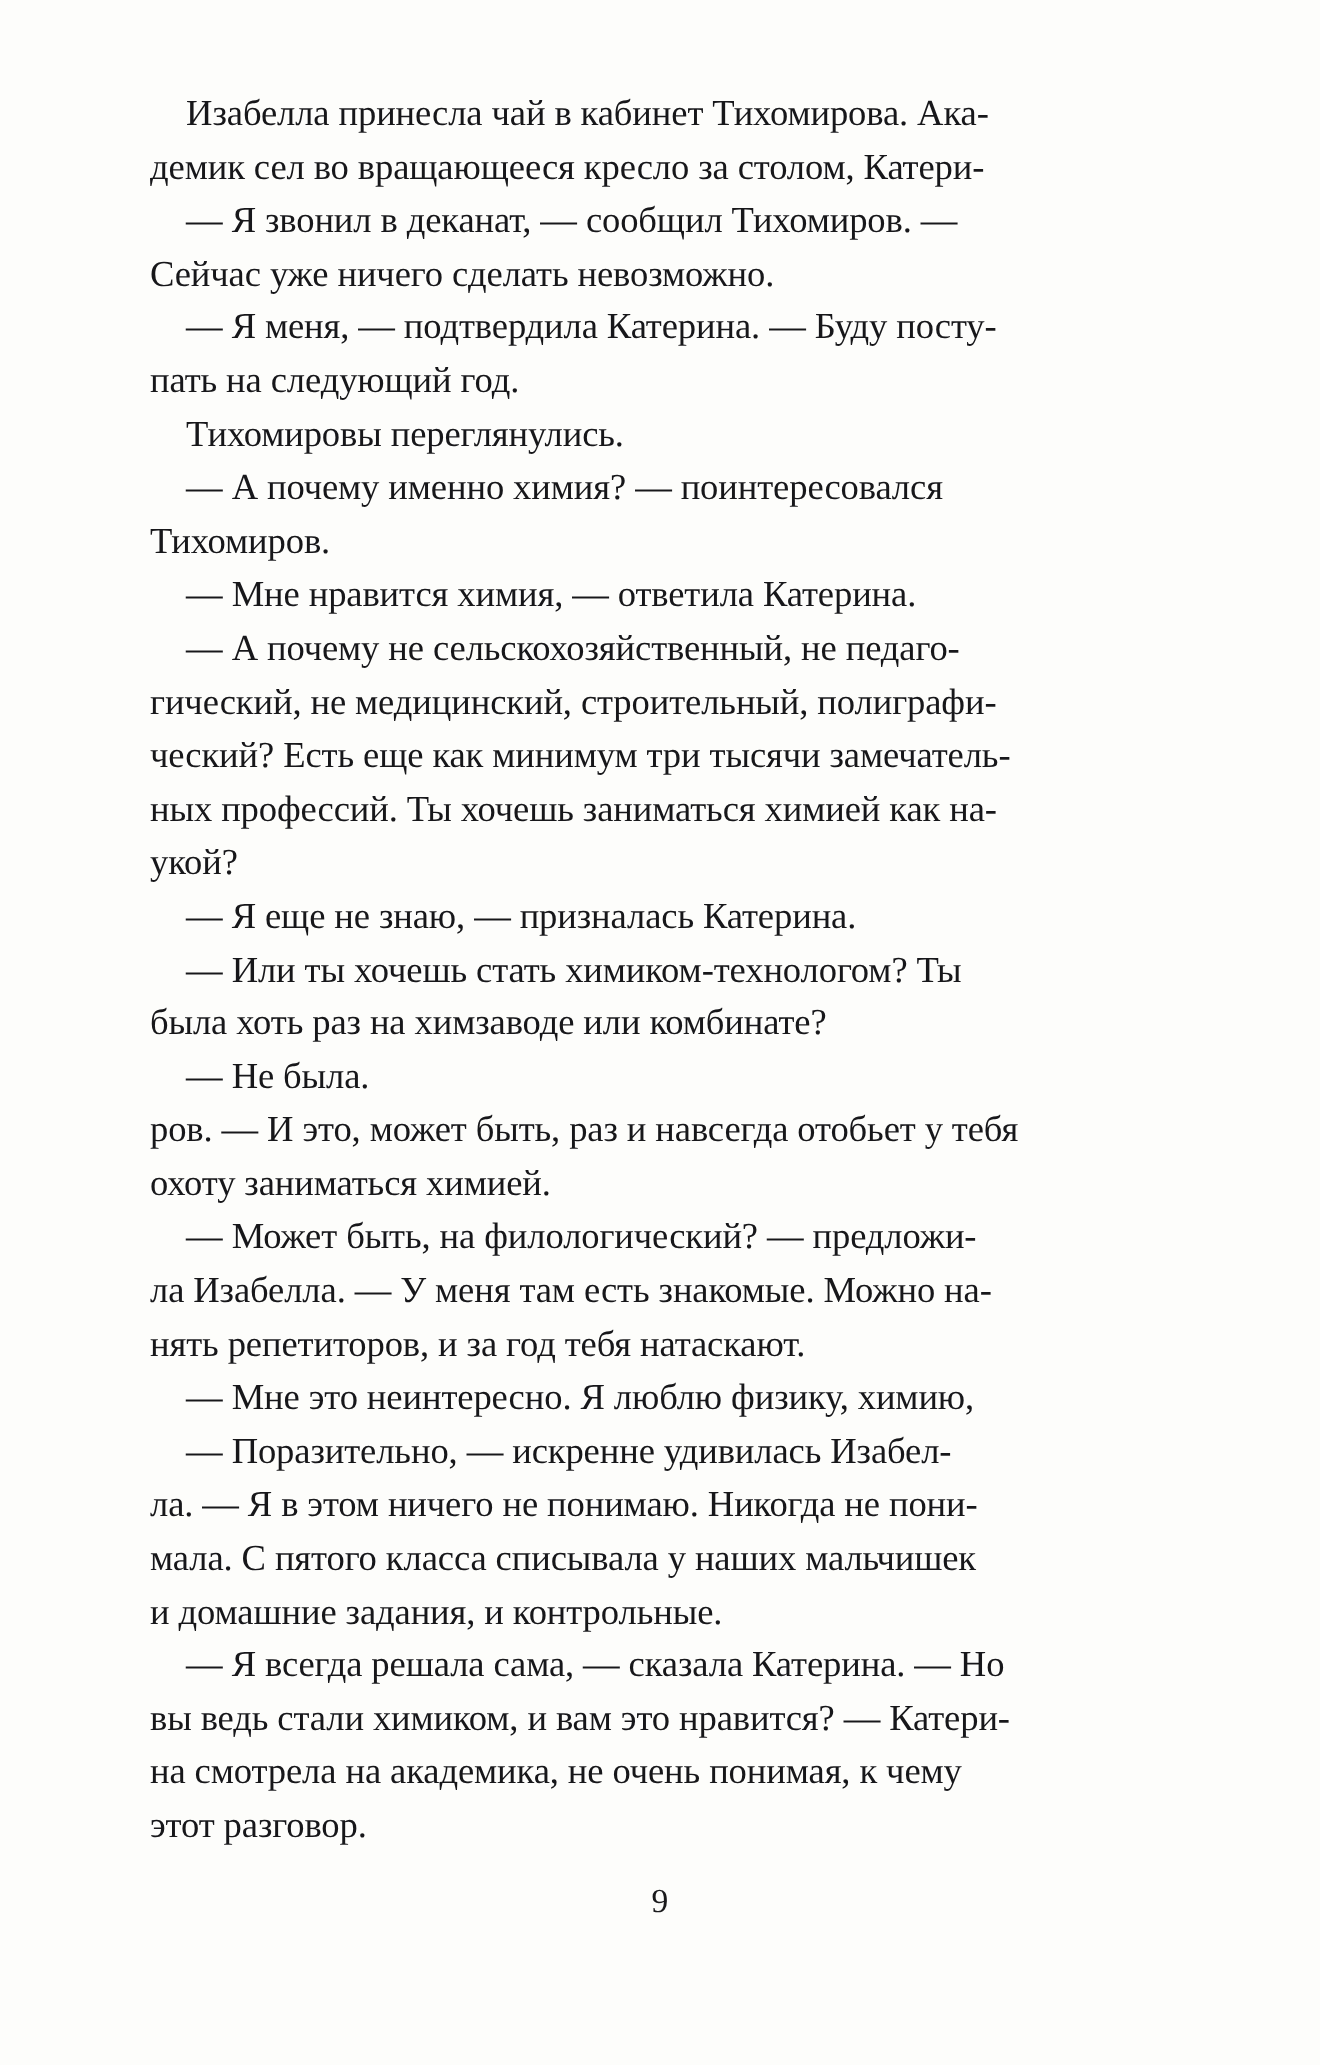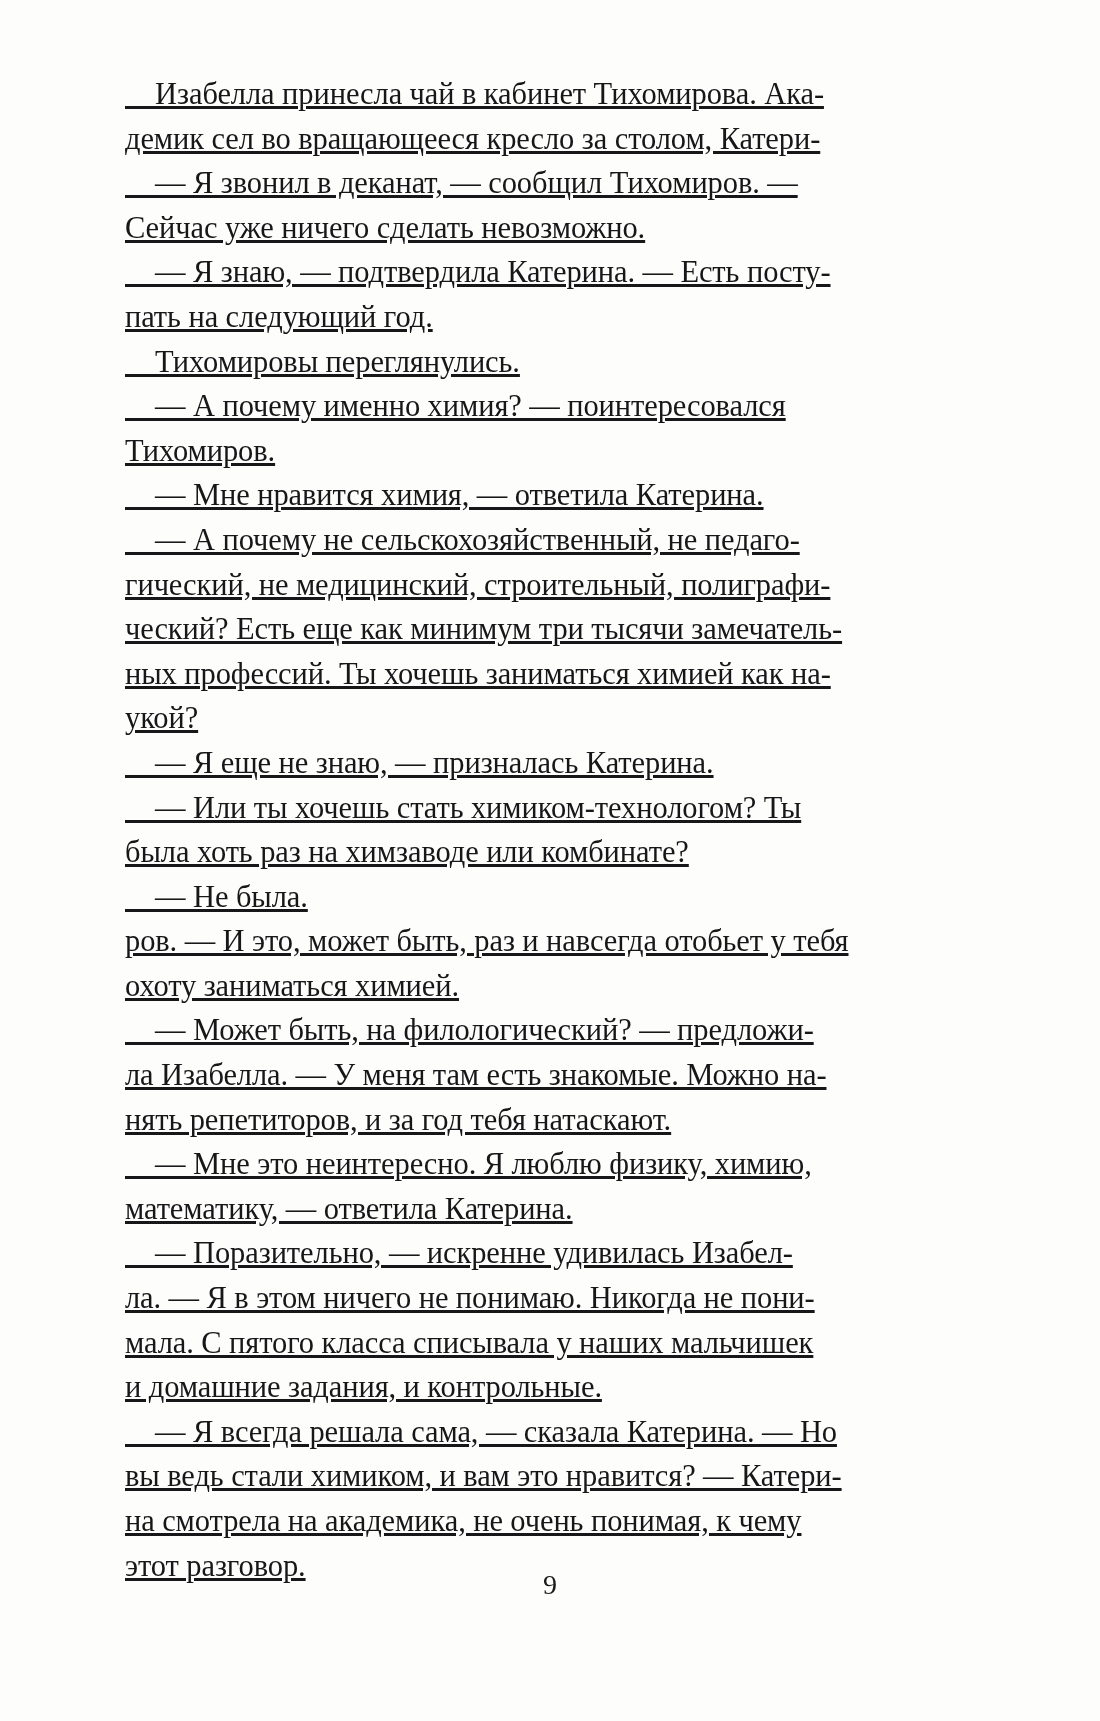--- a/index.html
+++ b/index.html
@@ -31,21 +31,20 @@
   }
   
   .ln {
     display: block;
     font-size: 30.5px;
     line-height: 44.6px;
     letter-spacing: -0.1px;
     white-space: pre;
     color: #17171a;
     font-weight: 400;
-    text-decoration: underline;
   }
   .folio {
     position: absolute;
     left: 0;
     top: 1568px;
     width: 1100px;
     text-align: center;
     font-size: 28px;
     line-height: 34px;
     color: #1a1a1c;
@@ -56,42 +55,41 @@
 <body>
 
 <div class="page">
 
   <div class="text-block">
 
     <span class="ln">    Изабелла принесла чай в кабинет Тихомирова. Ака-</span>
     <span class="ln">демик сел во вращающееся кресло за столом, Катери-</span>
     <span class="ln">    — Я звонил в деканат, — сообщил Тихомиров. —</span>
     <span class="ln">Сейчас уже ничего сделать невозможно.</span>
-    <span class="ln">    — Я знаю, — подтвердила Катерина. — Есть посту-</span>
+    <span class="ln">    — Я меня, — подтвердила Катерина. — Буду посту-</span>
     <span class="ln">пать на следующий год.</span>
     <span class="ln">    Тихомировы переглянулись.</span>
     <span class="ln">    — А почему именно химия? — поинтересовался</span>
     <span class="ln">Тихомиров.</span>
     <span class="ln">    — Мне нравится химия, — ответила Катерина.</span>
     <span class="ln">    — А почему не сельскохозяйственный, не педаго-</span>
     <span class="ln">гический, не медицинский, строительный, полиграфи-</span>
     <span class="ln">ческий? Есть еще как минимум три тысячи замечатель-</span>
     <span class="ln">ных профессий. Ты хочешь заниматься химией как на-</span>
     <span class="ln">укой?</span>
     <span class="ln">    — Я еще не знаю, — призналась Катерина.</span>
     <span class="ln">    — Или ты хочешь стать химиком-технологом? Ты</span>
     <span class="ln">была хоть раз на химзаводе или комбинате?</span>
     <span class="ln">    — Не была.</span>
     <span class="ln">ров. — И это, может быть, раз и навсегда отобьет у тебя</span>
     <span class="ln">охоту заниматься химией.</span>
     <span class="ln">    — Может быть, на филологический? — предложи-</span>
     <span class="ln">ла Изабелла. — У меня там есть знакомые. Можно на-</span>
     <span class="ln">нять репетиторов, и за год тебя натаскают.</span>
     <span class="ln">    — Мне это неинтересно. Я люблю физику, химию,</span>
-    <span class="ln">математику, — ответила Катерина.</span>
     <span class="ln">    — Поразительно, — искренне удивилась Изабел-</span>
     <span class="ln">ла. — Я в этом ничего не понимаю. Никогда не пони-</span>
     <span class="ln">мала. С пятого класса списывала у наших мальчишек</span>
     <span class="ln">и домашние задания, и контрольные.</span>
     <span class="ln">    — Я всегда решала сама, — сказала Катерина. — Но</span>
     <span class="ln">вы ведь стали химиком, и вам это нравится? — Катери-</span>
     <span class="ln">на смотрела на академика, не очень понимая, к чему</span>
     <span class="ln">этот разговор.</span>
 
   </div>

